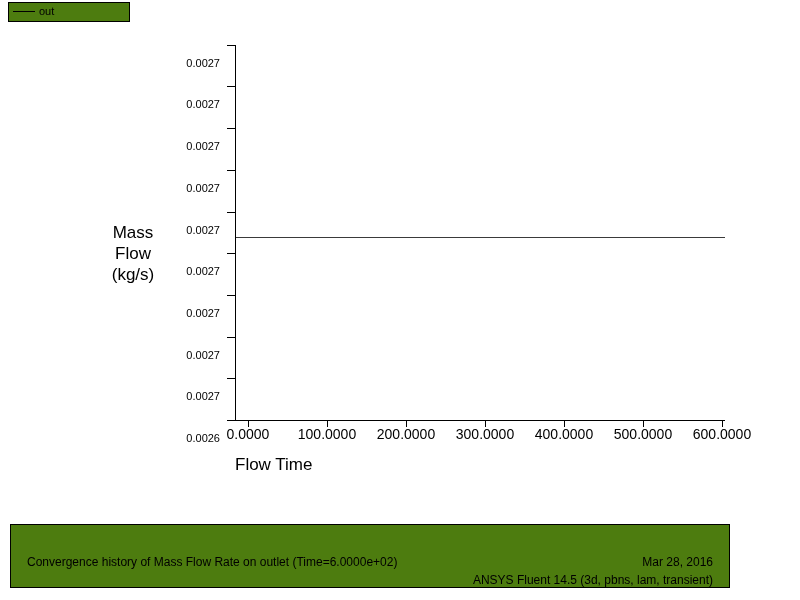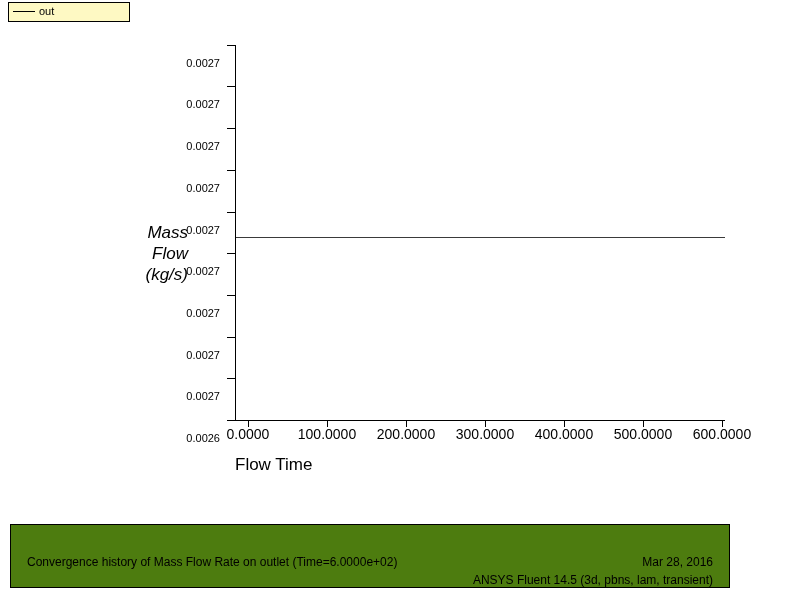--- a/index.html
+++ b/index.html
@@ -17,21 +17,21 @@
   }
 
   
   .legend-box {
     position: absolute;
     left: 8px;
     top: 2px;
     width: 122px;
     height: 20px;
     border: 1px solid #000000;
-    background: #fef9c3;
+    background: #4d7c0f;
     box-sizing: border-box;
   }
   .legend-row {
     position: absolute;
     left: 4px;
     top: 3px;
     display: flex;
     align-items: center;
   }
   .legend-line {
@@ -126,24 +126,23 @@
     width: 490px;
     text-align: left;
     font-size: 17px;
     line-height: 20px;
   }
   .y-title {
     position: absolute;
     left: 78px;
     top: 222px;
     width: 110px;
-    text-align: right;
+    text-align: center;
     font-size: 17px;
     line-height: 21px;
-    font-style: italic;
   }
 
   
   .footer-box {
     position: absolute;
     left: 10px;
     top: 524px;
     width: 720px;
     height: 64px;
     border: 1px solid #000000;

